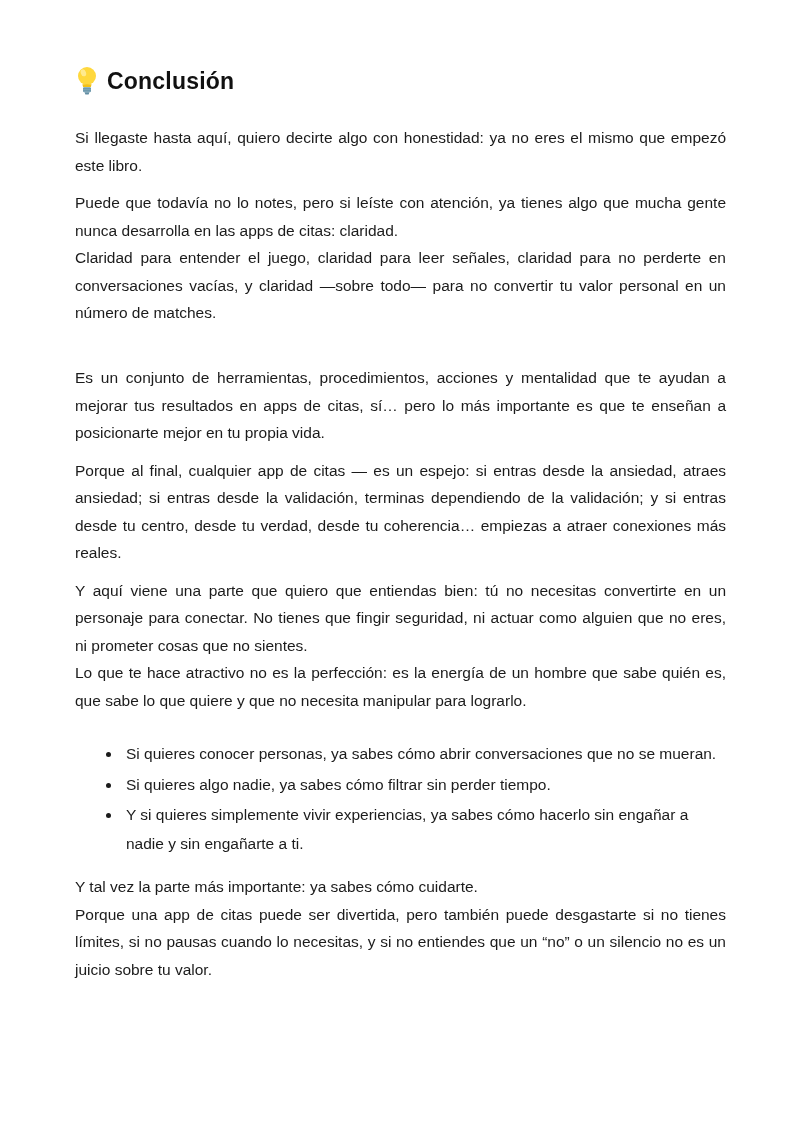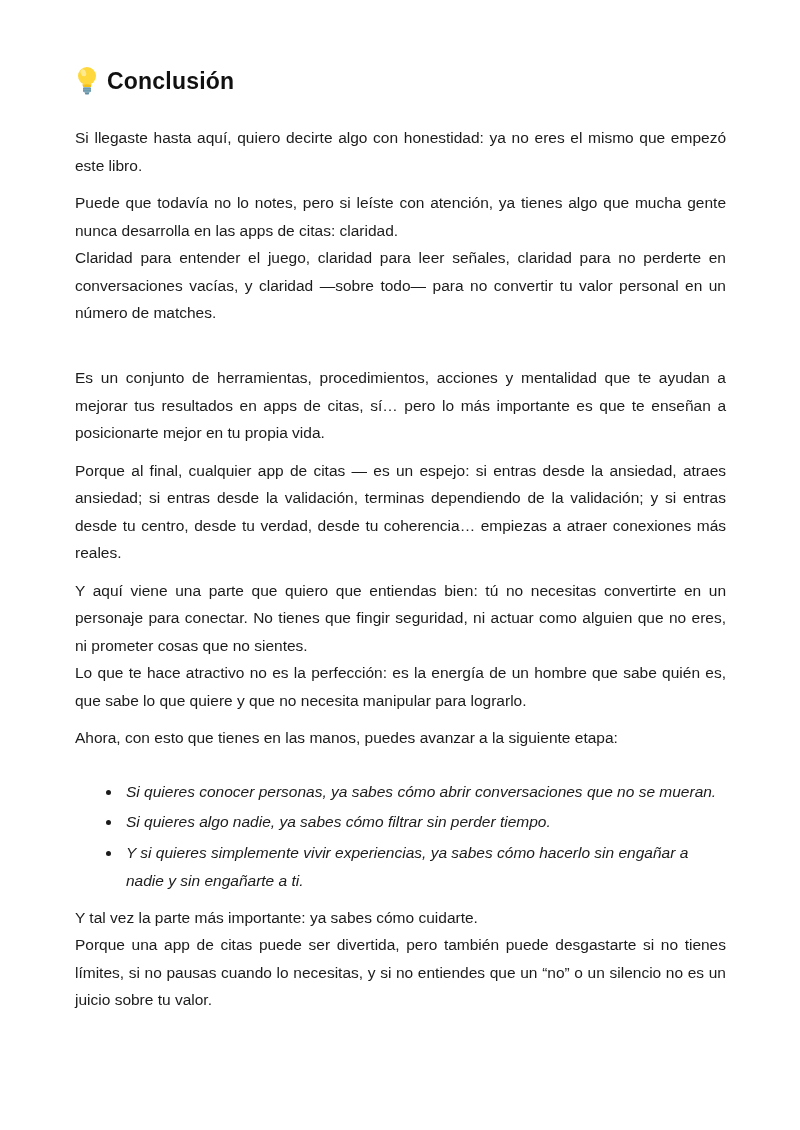--- a/index.html
+++ b/index.html
@@ -30,24 +30,23 @@
   }
   .bulb { display: inline-flex; flex: 0 0 auto; }
   p.body {
     font-size: 15.5px;
     line-height: 27.5px;
     text-align: justify;
     margin: 4px 0 10px 0;
   }
   p.body strong { font-weight: 400; }
   ul.bullets {
-    margin: 26px 0 8px 0;
+    margin: 26px 0 15px 0;
     padding: 0 0 0 47px;
     list-style: disc outside;
-    font-style: italic;
   }
   ul.bullets li {
     font-size: 15.5px;
     line-height: 28.5px;
     text-align: left;
     margin: 0 0 2px 0;
     padding-left: 4px;
   }
 </style>
 </head>
@@ -73,21 +72,20 @@
   <p class="body"><span>Si llegaste hasta aquí, quiero decirte algo con honestidad: ya no eres el mismo que empezó este libro.</span></p>
 
   <p class="body"><span>Puede que todavía no lo notes, pero si leíste con atención, ya tienes algo que mucha gente nunca desarrolla en las apps de citas: </span><strong>claridad</strong><span>.</span><br><span>Claridad para entender el juego, claridad para leer señales, claridad para no perderte en conversaciones vacías, y claridad —sobre todo— para no convertir tu valor personal en un número de matches.</span></p>
 
   <p class="body"><br><span>Es un conjunto de herramientas, procedimientos, acciones y mentalidad que te ayudan a mejorar tus resultados en apps de citas, sí… pero lo más importante es que te enseñan a posicionarte mejor en tu propia vida.</span></p>
 
   <p class="body"><span>Porque al final, cualquier app de citas — es un espejo: </span><strong>si entras desde la ansiedad, atraes ansiedad;</strong><span> si entras desde la validación, terminas dependiendo de la validación; y si entras desde tu centro, desde tu verdad, desde tu coherencia… empiezas a atraer </span><strong>conexiones más reales.</strong></p>
 
   <p class="body"><span>Y aquí viene una parte que quiero que entiendas bien: tú no necesitas convertirte en un personaje para conectar. No tienes que fingir seguridad, ni actuar como alguien que no eres, ni prometer cosas que no sientes.</span><br><span>Lo que te hace atractivo no es la perfección: es la energía de un hombre que sabe quién es, que sabe lo que quiere y que no necesita manipular para lograrlo.</span></p>
 
-  <p class="body"><span>Ahora, con esto que tienes en las manos, puedes avanzar a la siguiente etapa:</span></p>
 
   <ul class="bullets">
     <li><span>Si quieres conocer personas, ya sabes cómo abrir conversaciones que no se mueran.</span><br></li>
     <li><span>Si quieres algo nadie, ya sabes cómo filtrar sin perder tiempo.</span></li>
     <li><span>Y si quieres simplemente vivir experiencias, ya sabes cómo hacerlo sin engañar a nadie y sin engañarte a ti.</span></li>
   </ul>
 
   <p class="body"><strong>Y tal vez la parte más importante: ya sabes cómo cuidarte.</strong><br><span>Porque una app de citas puede ser divertida, pero también puede desgastarte si no tienes límites, si no pausas cuando lo necesitas, y si no entiendes que un “no” o un silencio no es un juicio sobre tu valor.</span></p>
 
 </div>

